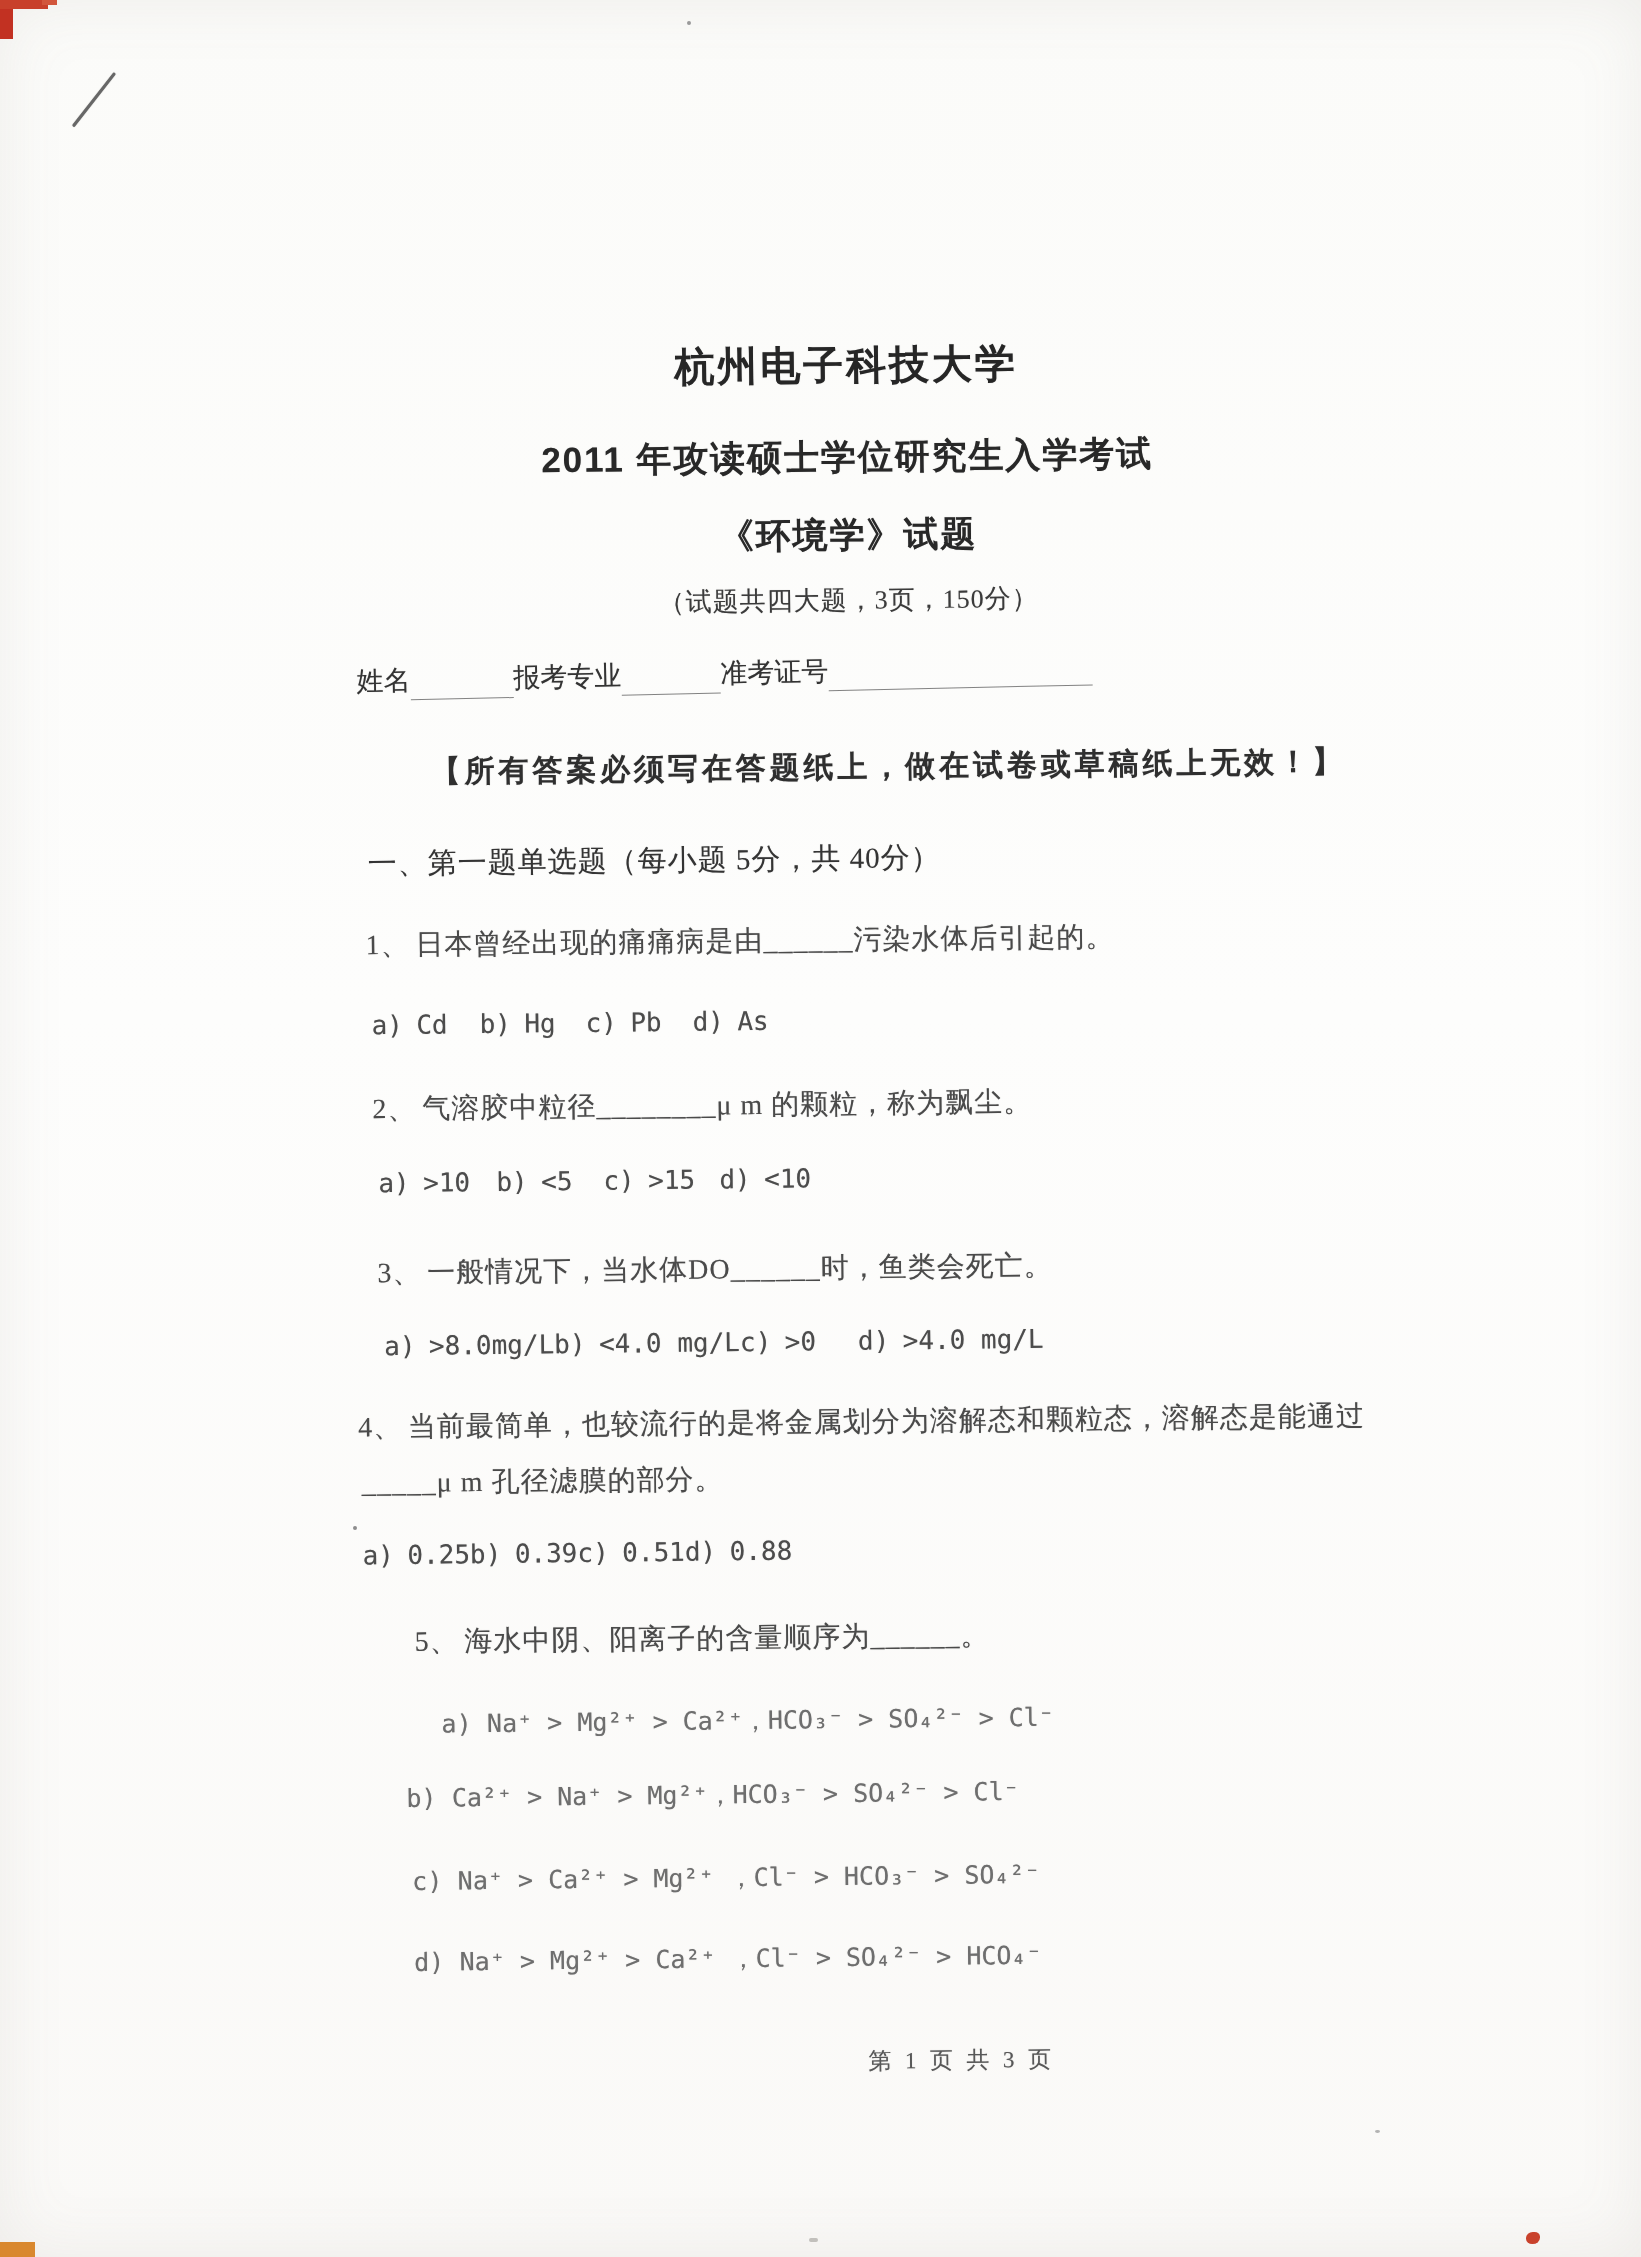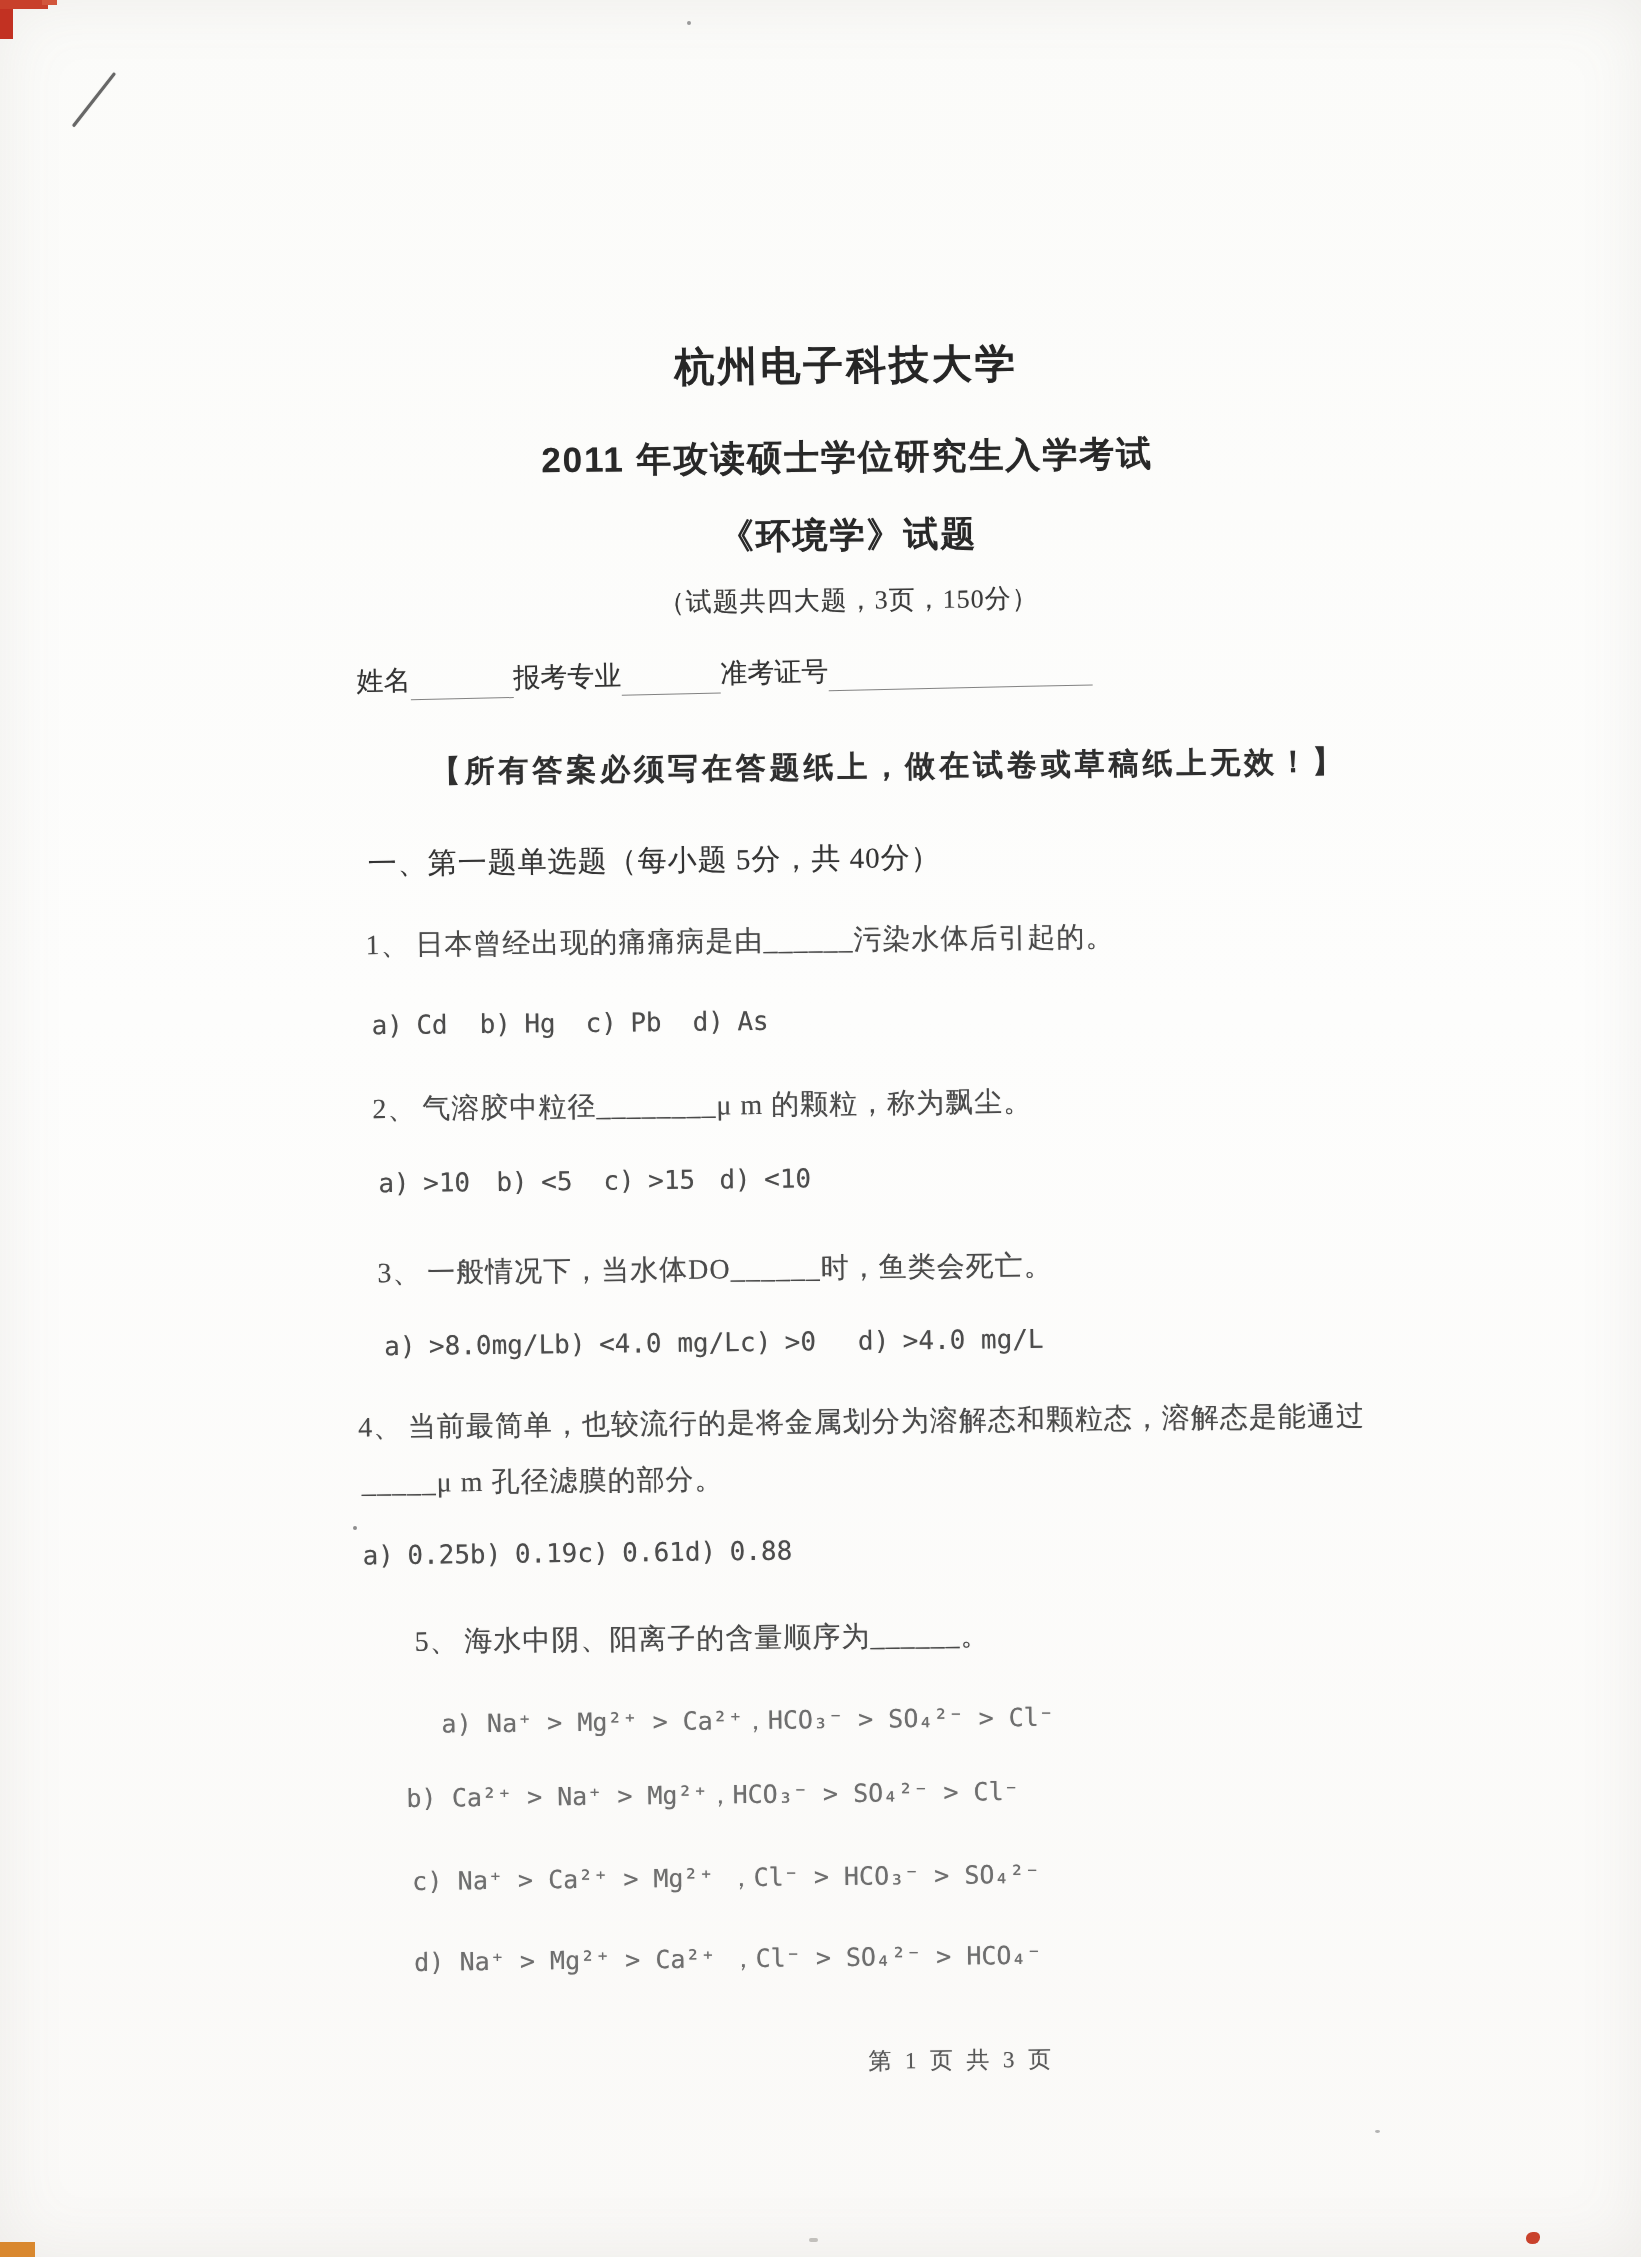--- a/index.html
+++ b/index.html
@@ -104,22 +104,22 @@
       <span class="opt" style="min-width:118px;"><span class="ol">c)</span><span class="ov">&gt;0</span></span>
       <span class="opt"><span class="ol">d)</span><span class="ov">&gt;4.0 mg/L</span></span>
     </div>
 
     <div class="q" style="left:354px;top:1403px;">
       <span class="qn">4、</span><span>当前最简单，也较流行的是将金属划分为溶解态和颗粒态，溶解态是能通过</span>
     </div>
     <div class="q" style="left:357px;top:1459px;">_____μ m 孔径滤膜的部分。</div>
     <div class="opts" style="left:357px;top:1535px;">
       <span class="opt" style="min-width:99px;"><span class="ol">a)</span><span class="ov">0.25</span></span>
-      <span class="opt" style="min-width:100px;"><span class="ol">b)</span><span class="ov">0.19</span></span>
-      <span class="opt" style="min-width:99px;"><span class="ol">c)</span><span class="ov">0.61</span></span>
+      <span class="opt" style="min-width:100px;"><span class="ol">b)</span><span class="ov">0.39</span></span>
+      <span class="opt" style="min-width:99px;"><span class="ol">c)</span><span class="ov">0.51</span></span>
       <span class="opt"><span class="ol">d)</span><span class="ov">0.88</span></span>
     </div>
 
     <div class="q" style="left:408px;top:1618px;">
       <span class="qn">5、</span><span>海水中阴、阳离子的含量顺序为______。</span>
     </div>
     <div class="qfive-opt" style="left:434px;top:1703px;">
       <span class="ol">a)</span><span class="ov">Na⁺ &gt; Mg²⁺ &gt; Ca²⁺，HCO₃⁻ &gt; SO₄²⁻ &gt; Cl⁻</span>
     </div>
     <div class="qfive-opt" style="left:398px;top:1777px;">

